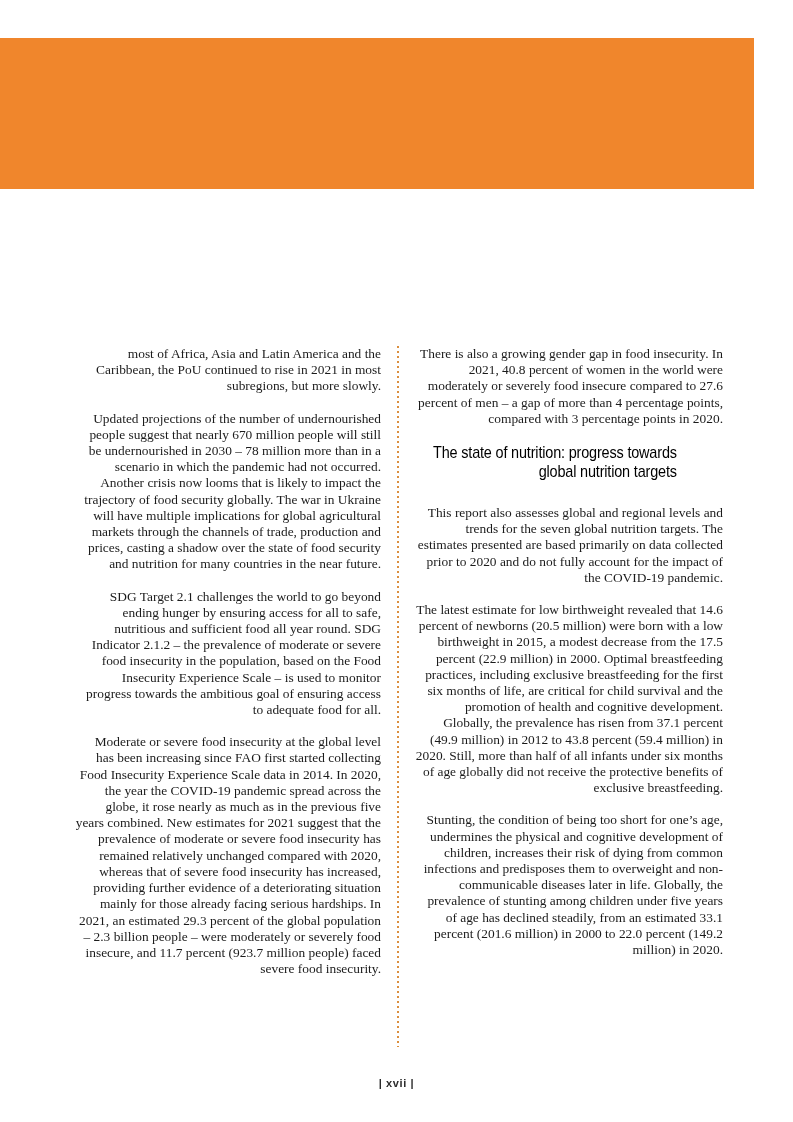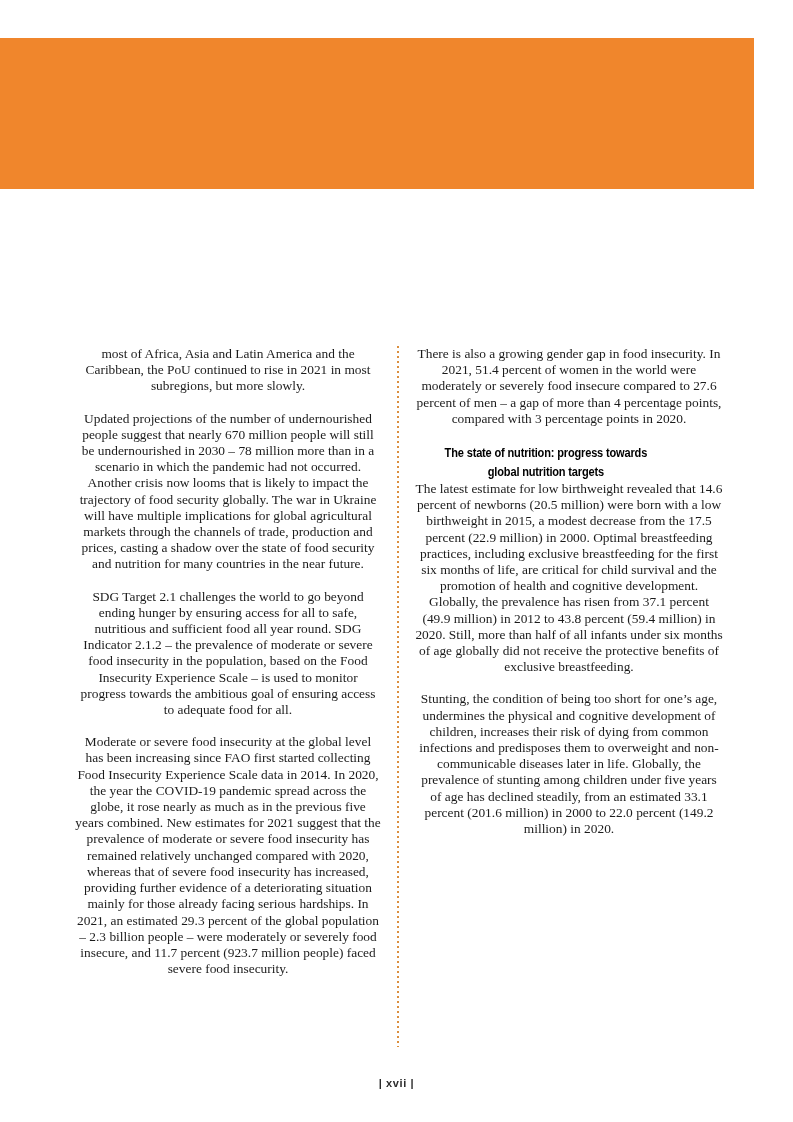--- a/index.html
+++ b/index.html
@@ -22,21 +22,21 @@
     width: 754px;
     height: 151px;
     background: var(--banner_orange, #F0862C);
   }
   .column {
     position: absolute;
     top: 346px;
     color: var(--body_text, #1B1B1B);
     font-size: 13.4px;
     line-height: 16.2px;
-    text-align: center;
+    text-align: right;
   }
   .column-left  { left: 75px;  width: 306px; }
   .column-right { left: 415px; width: 308px; }
   .column p {
     margin: 0 0 16px 0;
   }
   .divider {
     position: absolute;
     left: 397px;
     top: 346px;
@@ -44,25 +44,25 @@
     height: 701px;
     background-image: repeating-linear-gradient(
       to bottom,
       var(--divider_orange, #DB8F3E) 0px,
       var(--divider_orange, #DB8F3E) 2px,
       transparent 2px,
       transparent 5px
     );
   }
   .section-heading {
-    margin: 14px 0 0 0;
+    margin: 14px 0 24px 0;
     color: var(--heading_text, #000000);
     font-family: "Liberation Sans", sans-serif;
-    font-weight: bold;
-    font-size: 13px;
+    font-weight: normal;
+    font-size: 17px;
     line-height: 19px;
     letter-spacing: -0.2px;
   }
   .section-heading .hline {
     display: block;
     white-space: nowrap;
     transform: scaleX(0.85);
     transform-origin: left center;
   }
   .footer {
@@ -88,24 +88,25 @@
   <div class="column column-left">
     <p>most of Africa, Asia and Latin America and the Caribbean, the PoU continued to rise in 2021 in most subregions, but more slowly.</p>
     <p>Updated projections of the number of undernourished people suggest that nearly 670 million people will still be undernourished in 2030 – 78 million more than in a scenario in which the pandemic had not occurred. Another crisis now looms that is likely to impact the trajectory of food security globally. The war in Ukraine will have multiple implications for global agricultural markets through the channels of trade, production and prices, casting a shadow over the state of food security and nutrition for many countries in the near future.</p>
     <p>SDG Target 2.1 challenges the world to go beyond ending hunger by ensuring access for all to safe, nutritious and sufficient food all year round. SDG Indicator 2.1.2 – the prevalence of moderate or severe food insecurity in the population, based on the Food Insecurity Experience Scale – is used to monitor progress towards the ambitious goal of ensuring access to adequate food for all.</p>
     <p>Moderate or severe food insecurity at the global level has been increasing since FAO first started collecting Food Insecurity Experience Scale data in 2014. In 2020, the year the COVID-19 pandemic spread across the globe, it rose nearly as much as in the previous five years combined. New estimates for 2021 suggest that the prevalence of moderate or severe food insecurity has remained relatively unchanged compared with 2020, whereas that of severe food insecurity has increased, providing further evidence of a deteriorating situation mainly for those already facing serious hardships. In 2021, an estimated 29.3 percent of the global population – 2.3 billion people – were moderately or severely food insecure, and 11.7 percent (923.7 million people) faced severe food insecurity.</p>
   </div>
 
   <div class="divider"></div>
 
   <div class="column column-right">
-    <p>There is also a growing gender gap in food insecurity. In 2021, 51.4 percent of women in the world were moderately or severely food insecure compared to 27.6 percent of men – a gap of more than 4 percentage points, compared with 3 percentage points in 2020.</p>
+    <p>There is also a growing gender gap in food insecurity. In 2021, 40.8 percent of women in the world were moderately or severely food insecure compared to 27.6 percent of men – a gap of more than 4 percentage points, compared with 3 percentage points in 2020.</p>
     <h2 class="section-heading">
       <span class="hline">The state of nutrition: progress towards</span>
       <span class="hline">global nutrition targets</span>
     </h2>
+    <p>This report also assesses global and regional levels and trends for the seven global nutrition targets. The estimates presented are based primarily on data collected prior to 2020 and do not fully account for the impact of the COVID-19 pandemic.</p>
     <p>The latest estimate for low birthweight revealed that 14.6 percent of newborns (20.5 million) were born with a low birthweight in 2015, a modest decrease from the 17.5 percent (22.9 million) in 2000. Optimal breastfeeding practices, including exclusive breastfeeding for the first six months of life, are critical for child survival and the promotion of health and cognitive development. Globally, the prevalence has risen from 37.1 percent (49.9 million) in 2012 to 43.8 percent (59.4 million) in 2020. Still, more than half of all infants under six months of age globally did not receive the protective benefits of exclusive breastfeeding.</p>
     <p>Stunting, the condition of being too short for one’s age, undermines the physical and cognitive development of children, increases their risk of dying from common infections and predisposes them to overweight and non-communicable diseases later in life. Globally, the prevalence of stunting among children under five years of age has declined steadily, from an estimated 33.1 percent (201.6 million) in 2000 to 22.0 percent (149.2 million) in 2020.</p>
   </div>
 
   <div class="footer">| xvii |</div>
 
 </div>
 
 </body></html>

